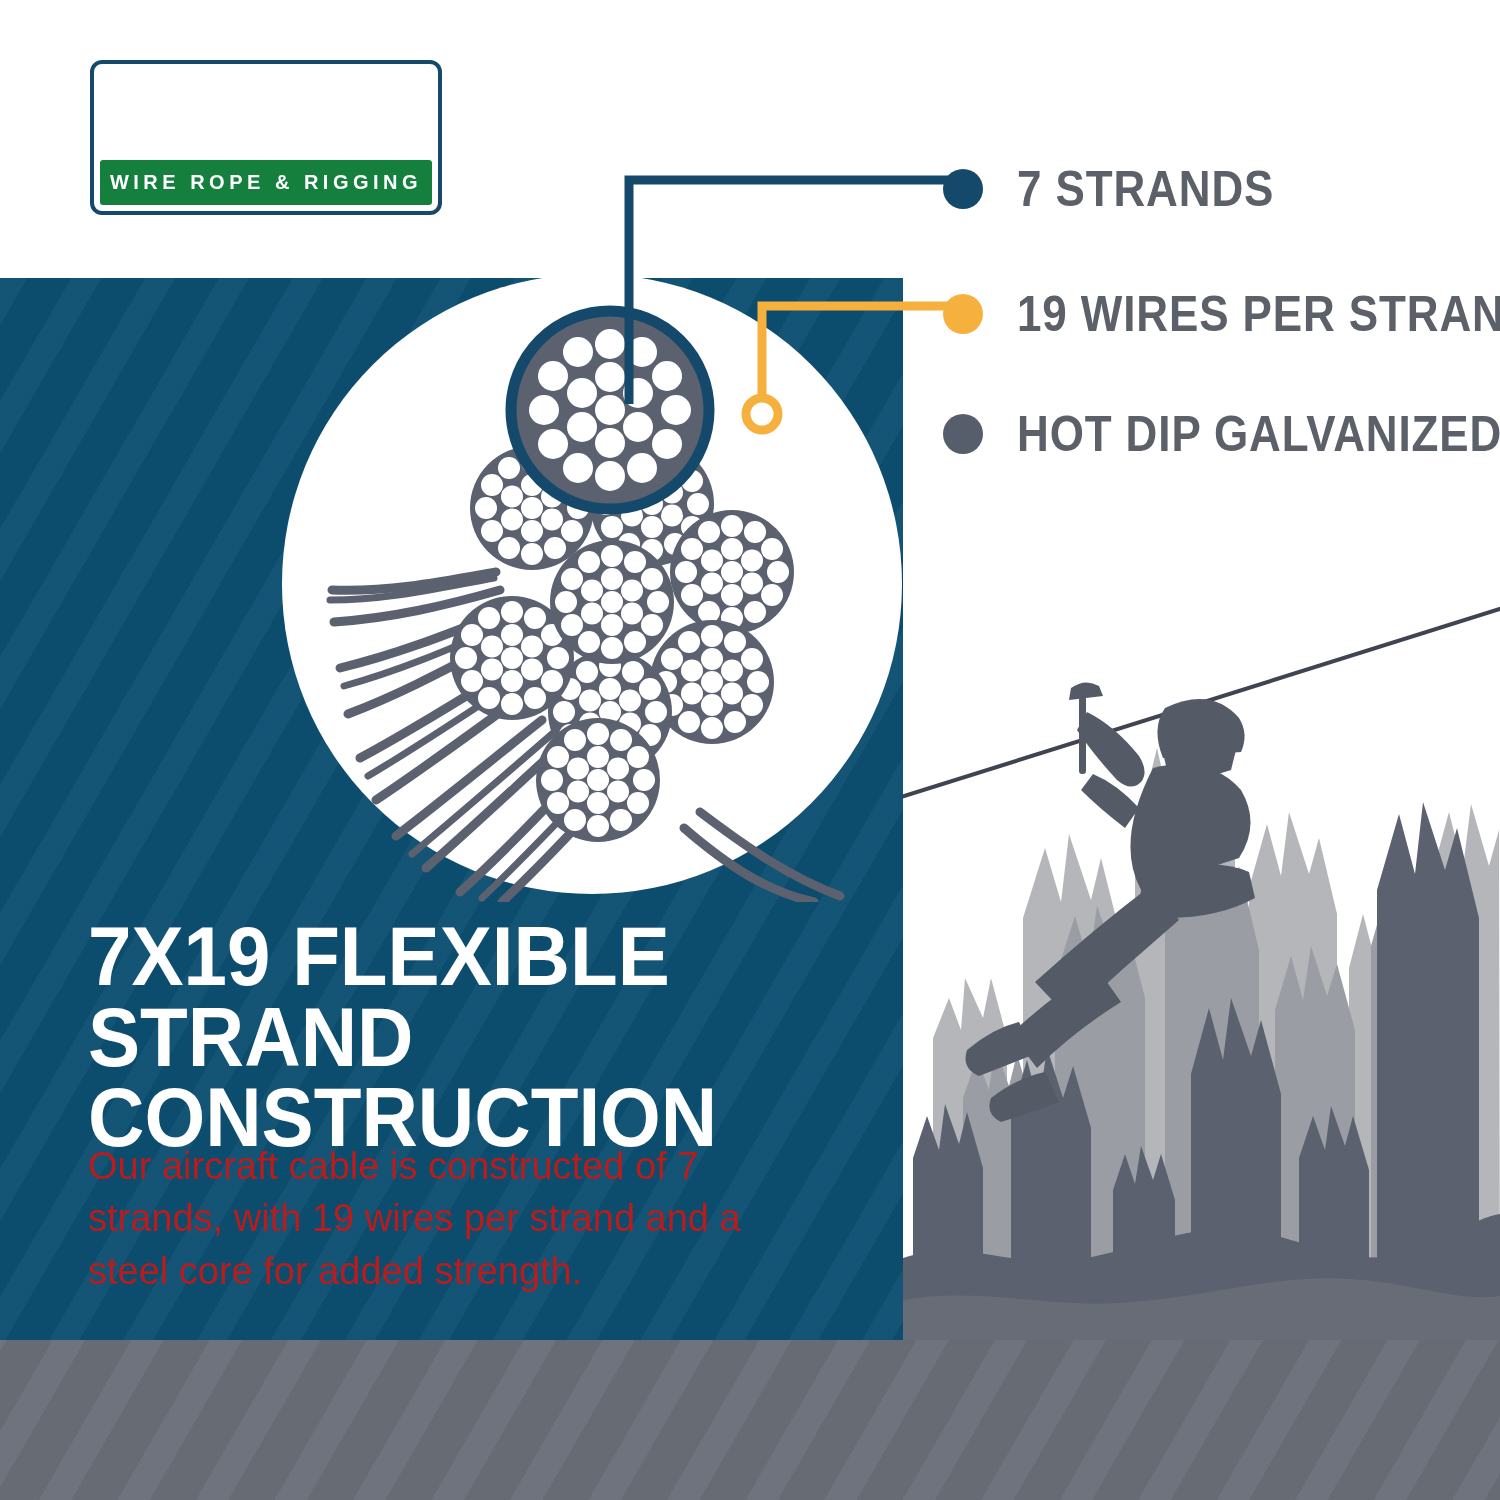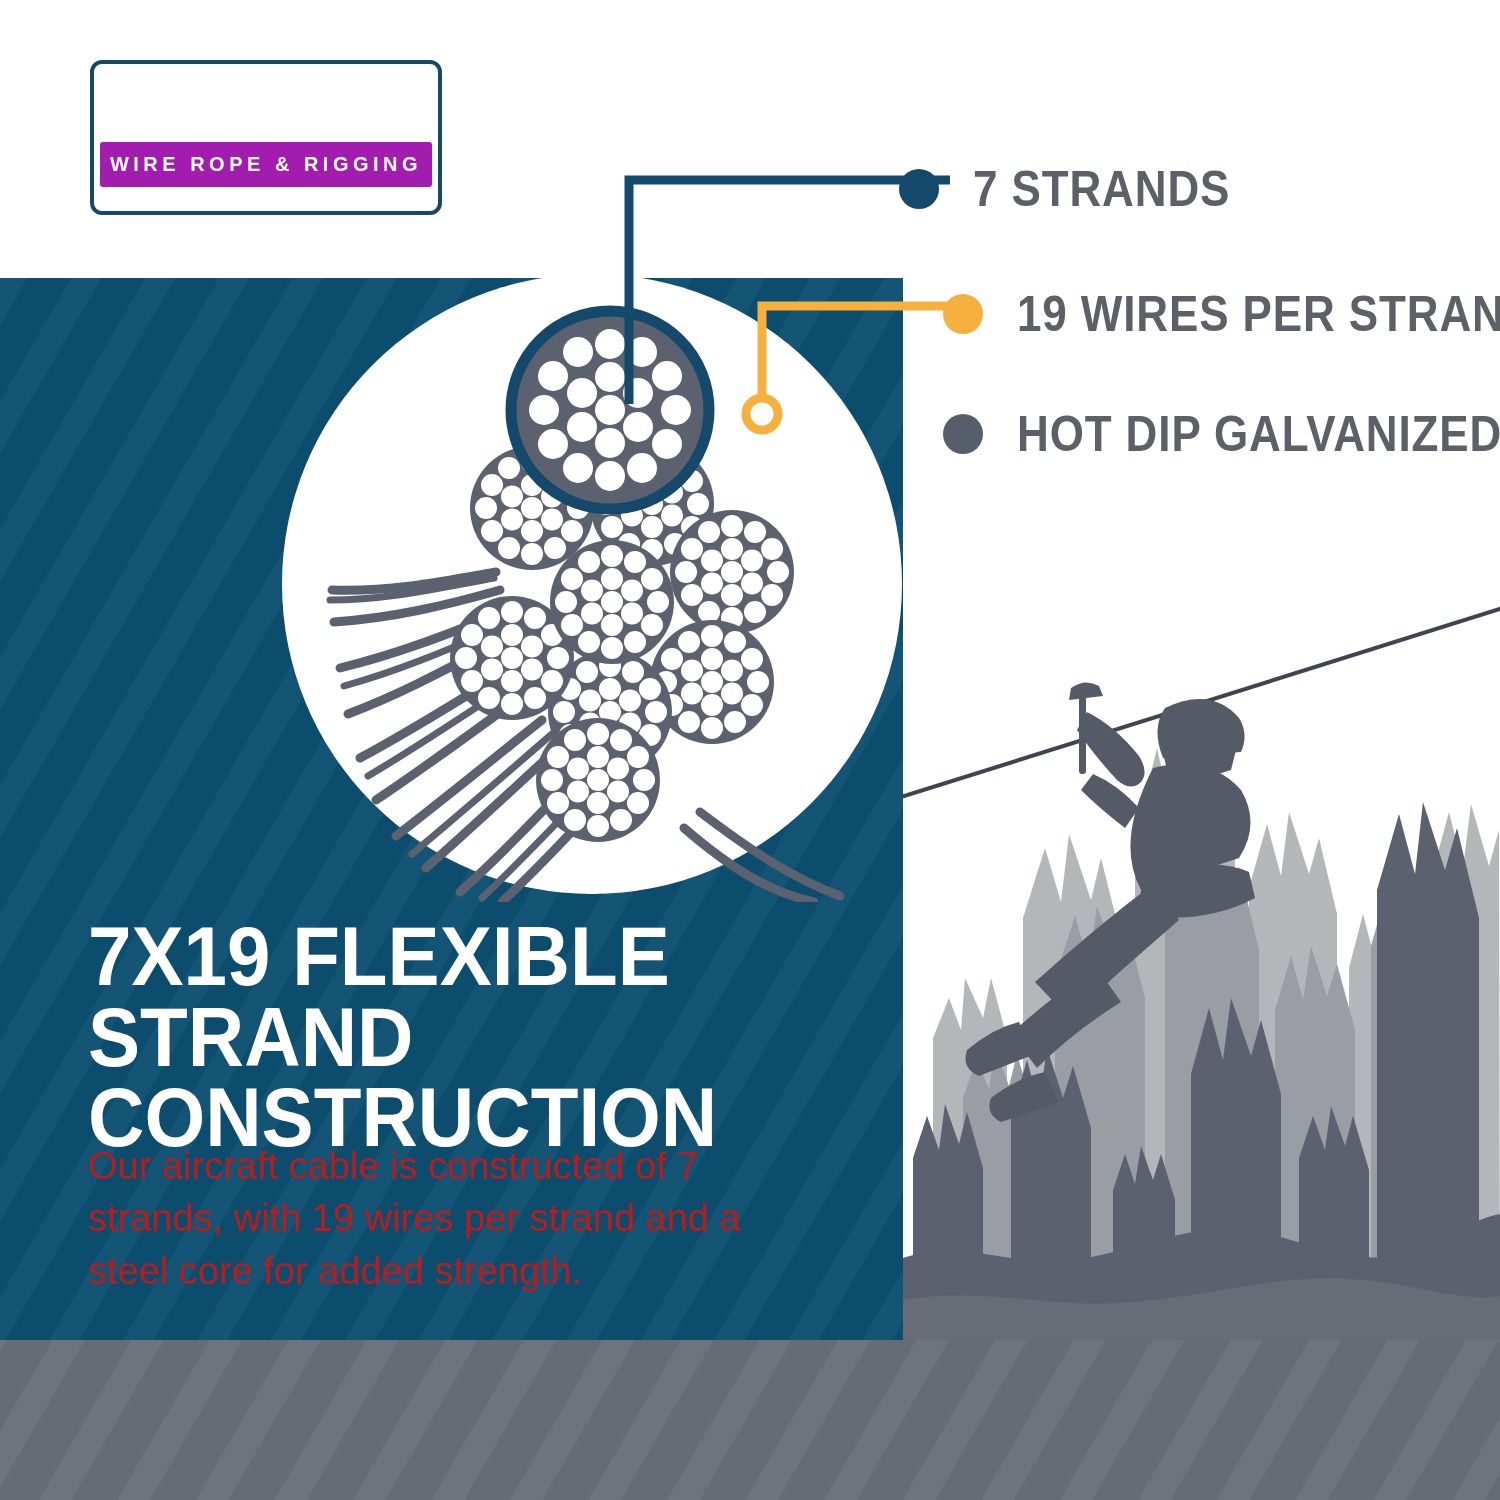--- a/index.html
+++ b/index.html
@@ -14,21 +14,21 @@
   .logo-top{position:absolute;left:0;top:0;width:100%;height:64%;display:flex;}
   .logo-mark{width:33%;height:100%;background:#14496b;border-radius:3px;
              display:flex;align-items:center;justify-content:center;}
   .logo-word{width:66%;height:100%;margin-left:1%;background:#14496b;border-radius:3px;
              display:flex;flex-direction:column;align-items:center;justify-content:center;}
   .logo-word .g1{color:#fff;font-weight:bold;font-size:47px;letter-spacing:2px;
                  line-height:0.92;font-family:"Liberation Sans Narrow","Liberation Sans",sans-serif;
                  transform:scaleX(0.92);}
   .logo-word .g2{color:#fff;font-weight:bold;font-size:19px;letter-spacing:6.5px;
                  line-height:1.25;margin-top:2px;}
-  .logo-bot{position:absolute;left:0;bottom:18px;width:100%;height:33%;background:#a21caf;
+  .logo-bot{position:absolute;left:0;bottom:0;width:100%;height:33%;background:#15803d;
             border-radius:3px;display:flex;align-items:center;justify-content:center;}
   .logo-bot span{color:#fff;font-weight:bold;font-size:20px;letter-spacing:4.5px;}
 
   
   .bluepanel{position:absolute;left:0;top:278px;width:903px;height:1062px;overflow:hidden;}
   .bluepanel .fill{position:absolute;inset:0;background:#0c4f72;}
   .bluepanel .stripes{position:absolute;inset:-40px;
       background:repeating-linear-gradient(-60deg,rgba(255,255,255,.030) 0px,rgba(255,255,255,.030) 26px,
                  rgba(0,0,0,.030) 26px,rgba(0,0,0,.030) 64px);}
   .bluepanel .cut{position:absolute;left:282px;top:-4px;width:620px;height:620px;
@@ -40,21 +40,21 @@
   
   .leaders{position:absolute;left:0;top:0;width:1500px;height:1500px;pointer-events:none;}
 
   
   .callout{position:absolute;display:flex;align-items:center;}
   .callout .dot{border-radius:50%;flex:0 0 auto;}
   .callout .lbl{margin-left:34px;color:#5b6069;font-weight:bold;
         font-family:"Liberation Sans Narrow","Liberation Sans",sans-serif;
         transform:scaleX(0.88);transform-origin:left center;
         letter-spacing:1px;white-space:nowrap;}
-  #c1{left:899px;top:160px;}
+  #c1{left:943px;top:160px;}
   #c1 .dot{width:40px;height:40px;background:#14496b;}
   #c1 .lbl{font-size:50px;}
   #c2{left:943px;top:285px;}
   #c2 .dot{width:40px;height:40px;background:#f6b03e;}
   #c2 .lbl{font-size:50px;}
   #c3{left:943px;top:405px;}
   #c3 .dot{width:40px;height:40px;background:#565e6b;}
   #c3 .lbl{font-size:50px;}
 
   

